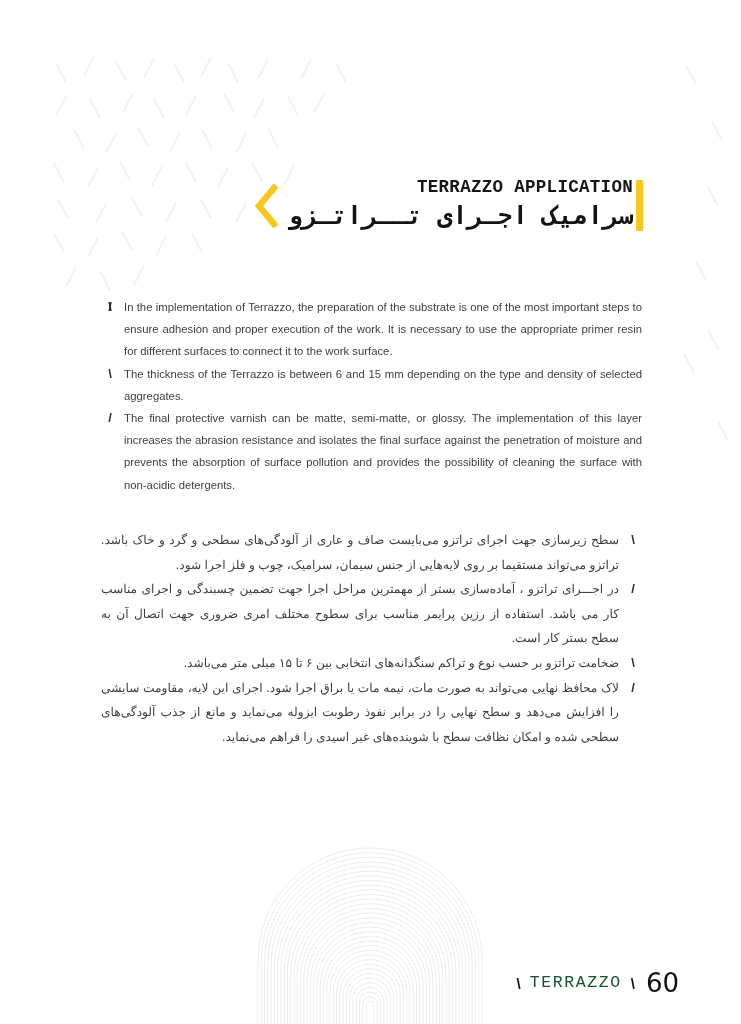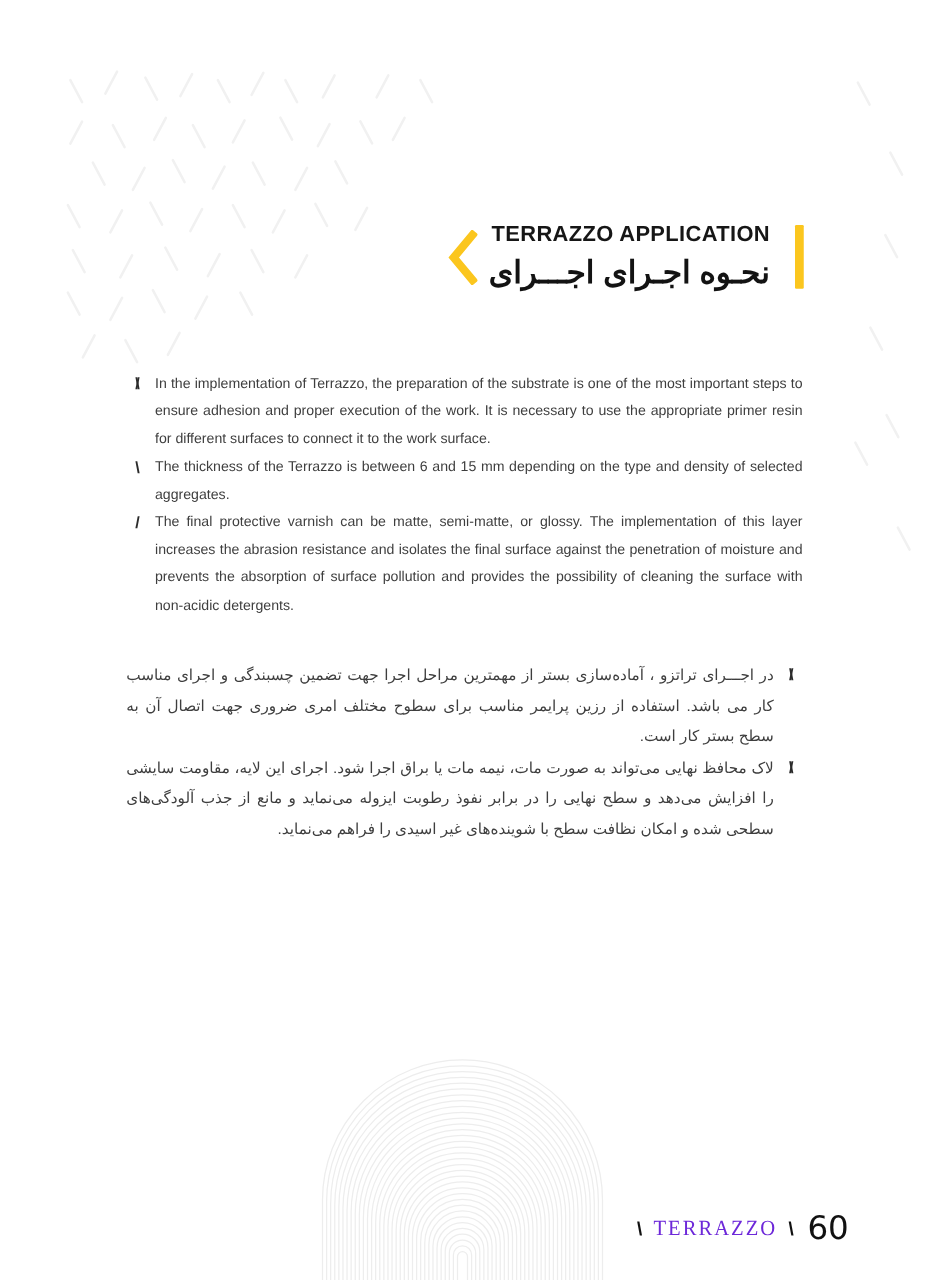--- a/index.html
+++ b/index.html
@@ -60,21 +60,22 @@
     align-items: center;
     justify-content: center;
     margin-right: 6px;
   }
   .header-chevron svg { display: block; }
   .header-texts {
     display: flex;
     flex-direction: column;
     align-items: flex-end;
     justify-content: center;
-    padding-right: 20px;
+    padding-right: 3px;
+    font-family: Liberation Mono, monospace;
   }
   .title-en {
     font-size: 17.5px;
     font-weight: 700;
     letter-spacing: 0.3px;
     color: #161616;
     line-height: 1.1;
     white-space: nowrap;
   }
   .title-fa {
@@ -176,23 +177,23 @@
   .foot-slash {
     font-size: 15px;
     font-weight: 700;
     color: #111;
     line-height: 1;
     display: inline-block;
   }
   .foot-logo {
     font-size: 16.5px;
     letter-spacing: 1.6px;
-    color: #6d28d9;
+    color: #14532d;
     font-weight: 400;
-    font-family: Liberation Serif, serif;
+    font-family: Liberation Mono, monospace;
     line-height: 1;
     transform: scaleY(1.05);
   }
   .foot-page {
     font-size: 26px;
     color: #111;
     line-height: 1;
     font-family: "DejaVu Sans", sans-serif;
     font-weight: 400;
     margin-left: 2px;
@@ -301,21 +302,21 @@
   </div>
 
   <div class="header">
     <div class="header-chevron">
       <svg width="24" height="44" viewBox="0 0 24 44">
         <polyline points="20,4 5,22 20,40" fill="none" stroke="#fbc61e" stroke-width="6.5" stroke-linecap="square" stroke-linejoin="miter"></polyline>
       </svg>
     </div>
     <div class="header-texts">
       <div class="title-en">TERRAZZO APPLICATION</div>
-      <div class="title-fa">نحـوه اجـرای اجـــرای</div>
+      <div class="title-fa">سرامیک اجـرای تــراتـزو</div>
     </div>
     <div class="header-bar"></div>
   </div>
 
   <div class="body-en">
     <div class="para">
       <span class="bullet back">\</span>
     </div>
     <div class="para">
       <span class="bullet">/</span>
@@ -327,27 +328,29 @@
     </div>
     <div class="para">
       <span class="bullet">/</span>
       <span>The final protective varnish can be matte, semi-matte, or glossy. The implementation of this layer increases the abrasion resistance and isolates the final surface against the penetration of moisture and prevents the absorption of surface pollution and provides the possibility of cleaning the surface with non-acidic detergents.</span>
     </div>
   </div>
 
   <div class="body-fa">
     <div class="para-fa">
       <span class="bullet-fa">\</span>
+      <span>سطح زیرسازی جهت اجرای تراتزو می‌بایست صاف و عاری از آلودگی‌های سطحی و گرد و خاک باشد. تراتزو می‌تواند مستقیما بر روی لایه‌هایی از جنس سیمان، سرامیک، چوب و فلز اجرا شود.</span>
     </div>
     <div class="para-fa">
       <span class="bullet-fa">/</span>
       <span>در اجـــرای تراتزو ، آماده‌سازی بستر از مهمترین مراحل اجرا جهت تضمین چسبندگی و اجرای مناسب کار می باشد. استفاده از رزین پرایمر مناسب برای سطوح مختلف امری ضروری جهت اتصال آن به سطح بستر کار است.</span>
     </div>
     <div class="para-fa">
       <span class="bullet-fa">\</span>
+      <span>ضخامت تراتزو بر حسب نوع و تراکم سنگدانه‌های انتخابی بین ۶ تا ۱۵ میلی متر می‌باشد.</span>
     </div>
     <div class="para-fa">
       <span class="bullet-fa">/</span>
       <span>لاک محافظ نهایی می‌تواند به صورت مات، نیمه مات یا براق اجرا شود. اجرای این لایه، مقاومت سایشی را افزایش می‌دهد و سطح نهایی را در برابر نفوذ رطوبت ایزوله می‌نماید و مانع از جذب آلودگی‌های سطحی شده و امکان نظافت سطح با شوینده‌های غیر اسیدی را فراهم می‌نماید.</span>
     </div>
   </div>
 
   <div class="footer">
     <span class="foot-slash">\</span>
     <span class="foot-logo">TERRAZZO</span>

